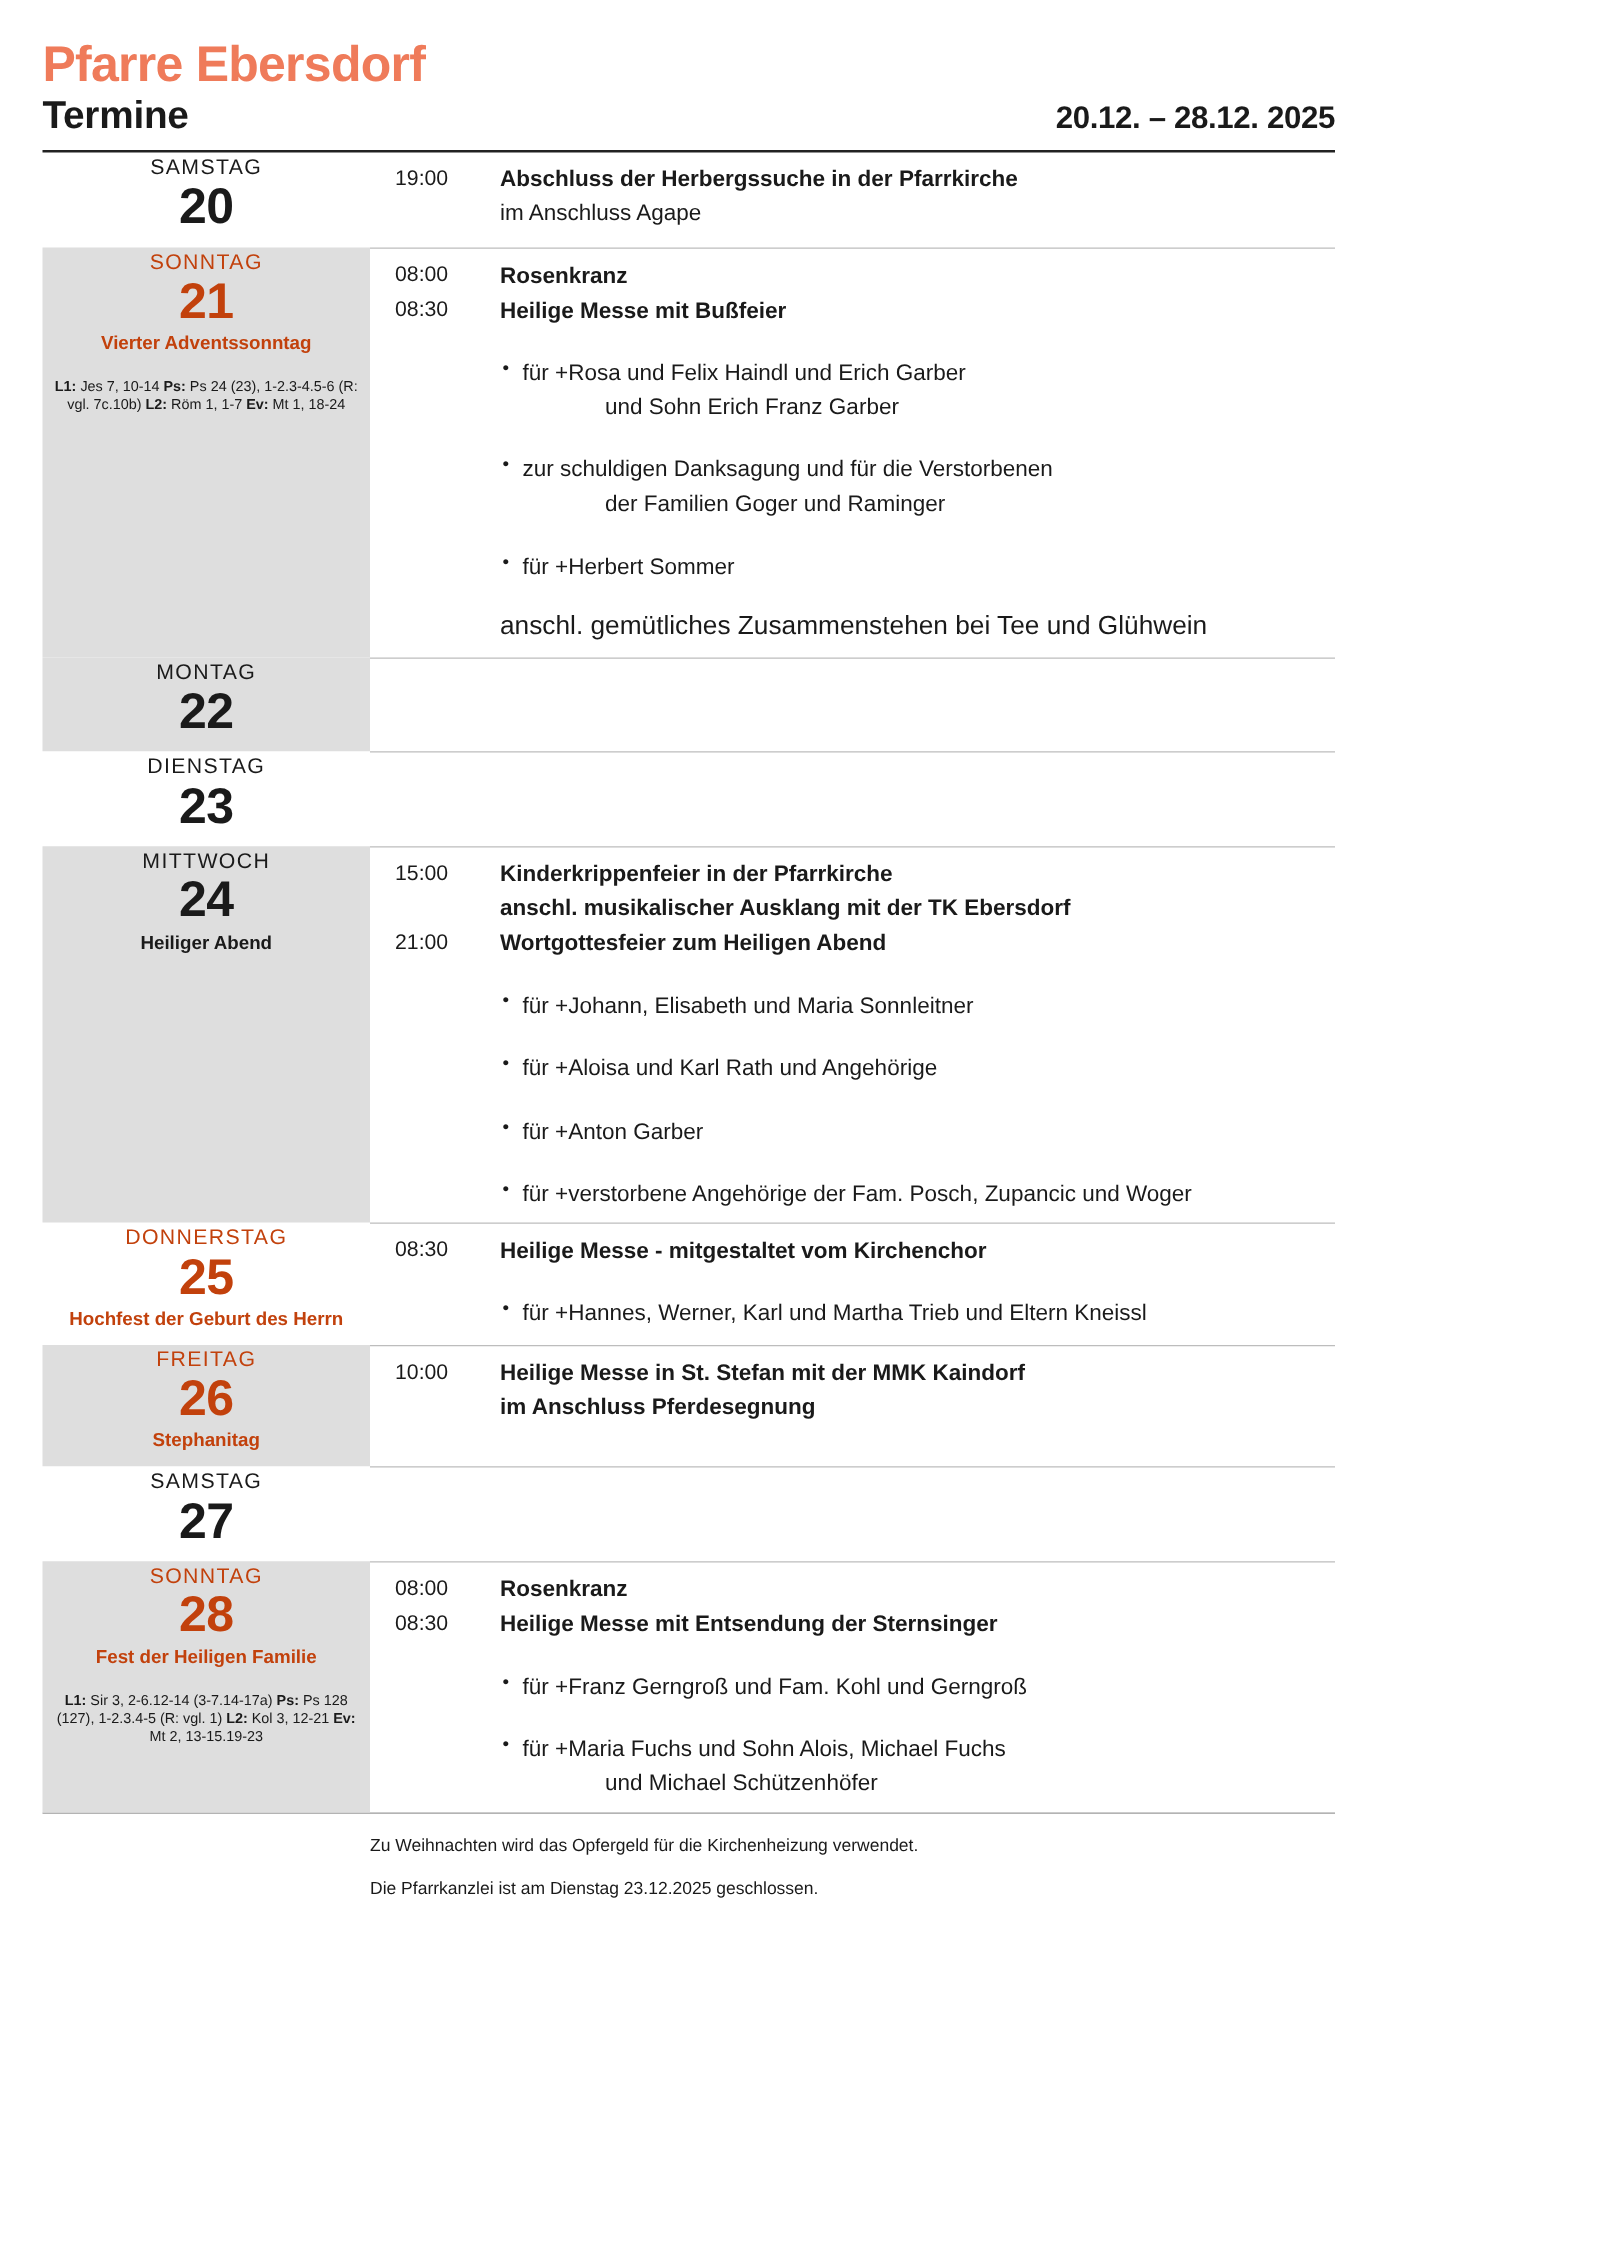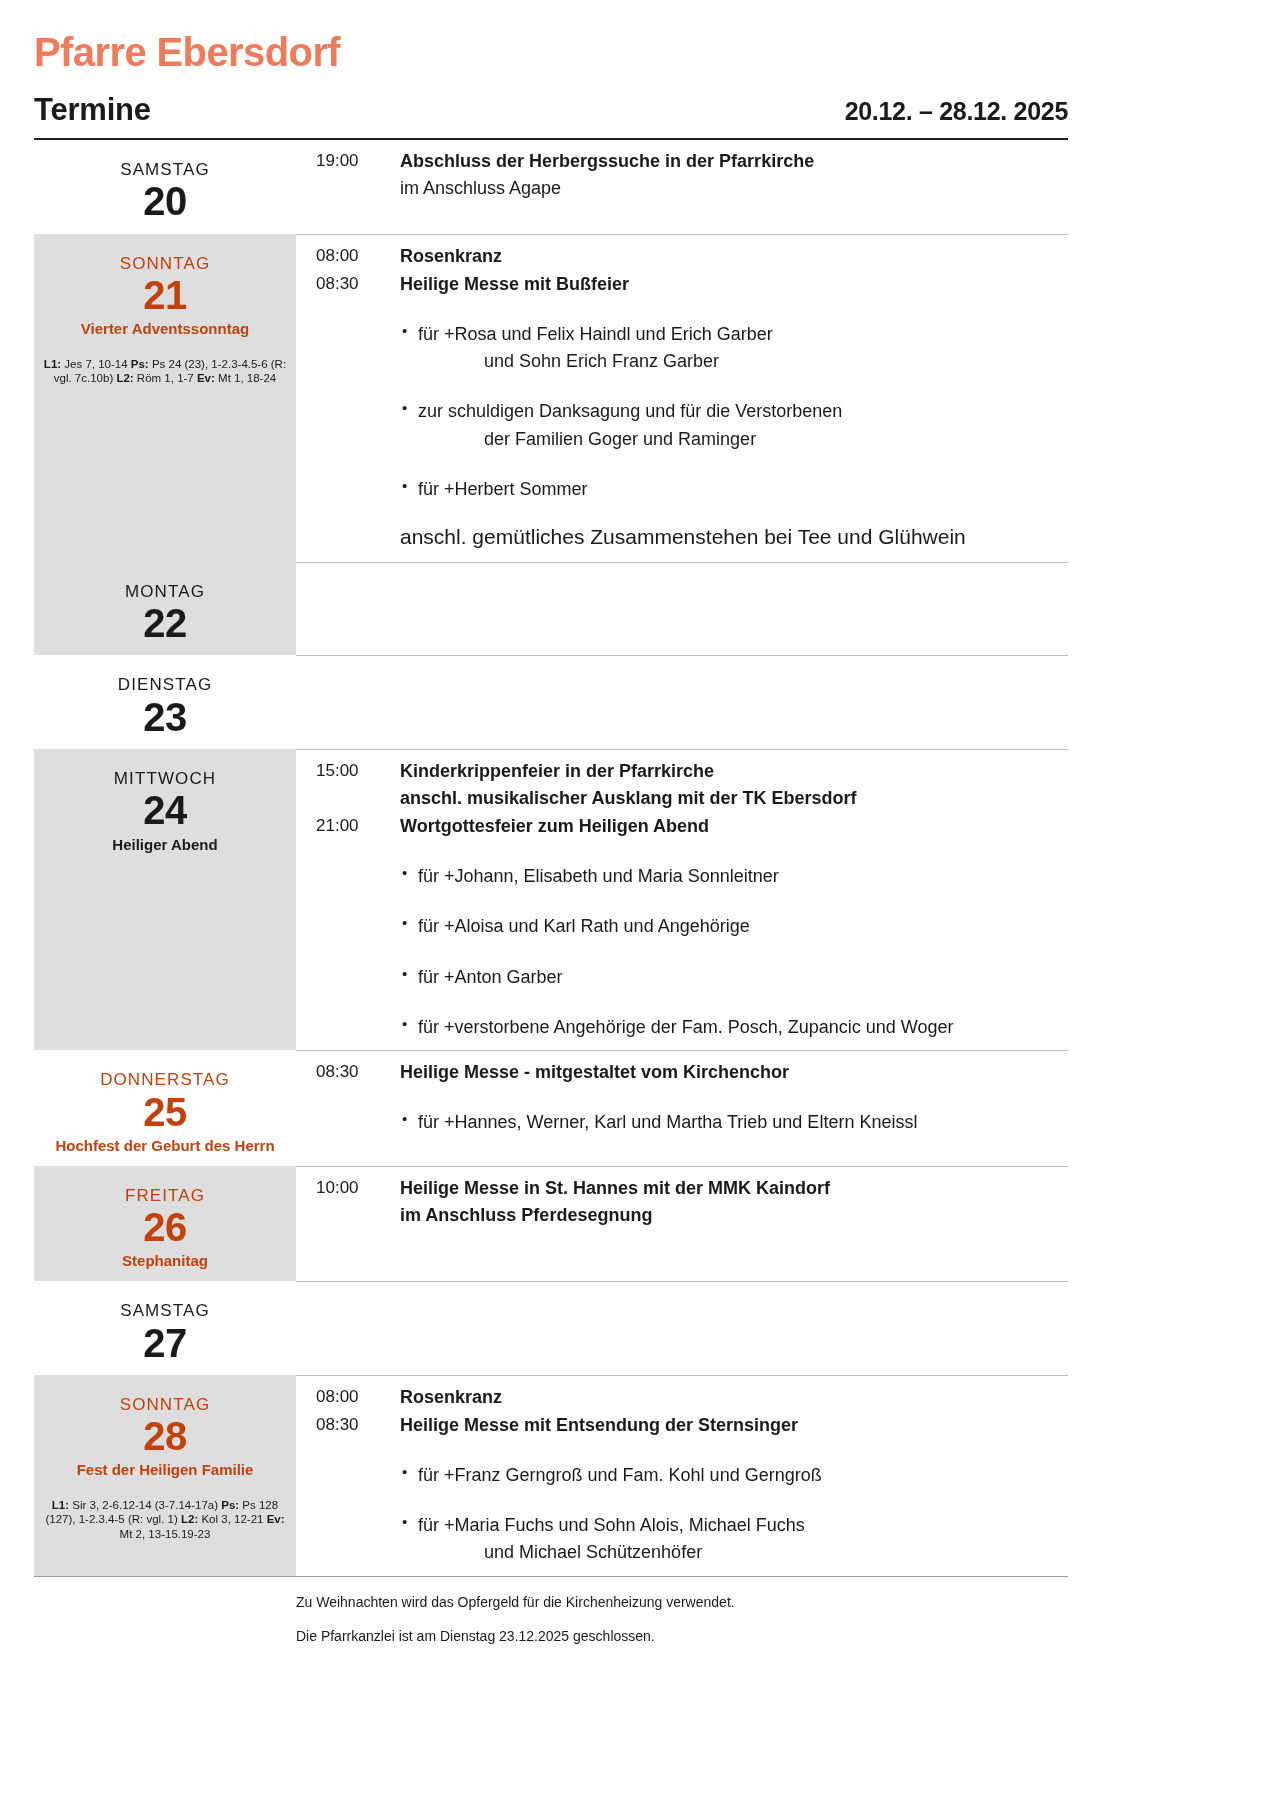--- a/index.html
+++ b/index.html
@@ -24,21 +24,20 @@
     font-weight: bold;
     color: #ef7b5a;
     letter-spacing: -0.6px;
     padding-top: 30px;
     line-height: 1.1;
   }
   .title-row {
     display: flex;
     align-items: baseline;
     justify-content: space-between;
-    margin-top: 18px;
     padding-bottom: 10px;
     text-align: right;
   }
   .title-row .h-termine {
     font-size: 31px;
     font-weight: bold;
     letter-spacing: -0.2px;
   }
   .title-row .h-range {
     font-size: 25px;
@@ -56,21 +55,21 @@
   .dayrow {
     display: flex;
     align-items: stretch;
     width: 100%;
     position: relative;
   }
   .daycell {
     width: 262px;
     flex: 0 0 262px;
     text-align: center;
-    padding: 20px 4px 10px 4px;
+    padding: 2px 4px 10px 4px;
     position: relative;
   }
   .daycell.shade { background: #dedede; }
   .eventcell {
     flex: 1 1 auto;
     padding: 8px 0 8px 0;
     margin-left: 0;
     position: relative;
   }
   .eventcell.bordered-thin { border-top: 1.2px solid #bdbdbd; }
@@ -290,21 +289,21 @@
       <div class="dayrow">
         <div class="daycell shade">
           <div class="dayname red">FREITAG</div>
           <div class="daynum red">26</div>
           <div class="dayfest red">Stephanitag</div>
         </div>
         <div class="eventcell bordered-thin">
           <div class="ev">
             <div class="ev-time">10:00</div>
             <div class="ev-body">
-              <div class="ev-title">Heilige Messe in St. Hannes mit der MMK Kaindorf</div>
+              <div class="ev-title">Heilige Messe in St. Stefan mit der MMK Kaindorf</div>
               <div class="ev-subbold">im Anschluss Pferdesegnung</div>
             </div>
           </div>
         </div>
       </div>
       <div class="dayrow">
         <div class="daycell">
           <div class="dayname">SAMSTAG</div>
           <div class="daynum">27</div>
         </div>

